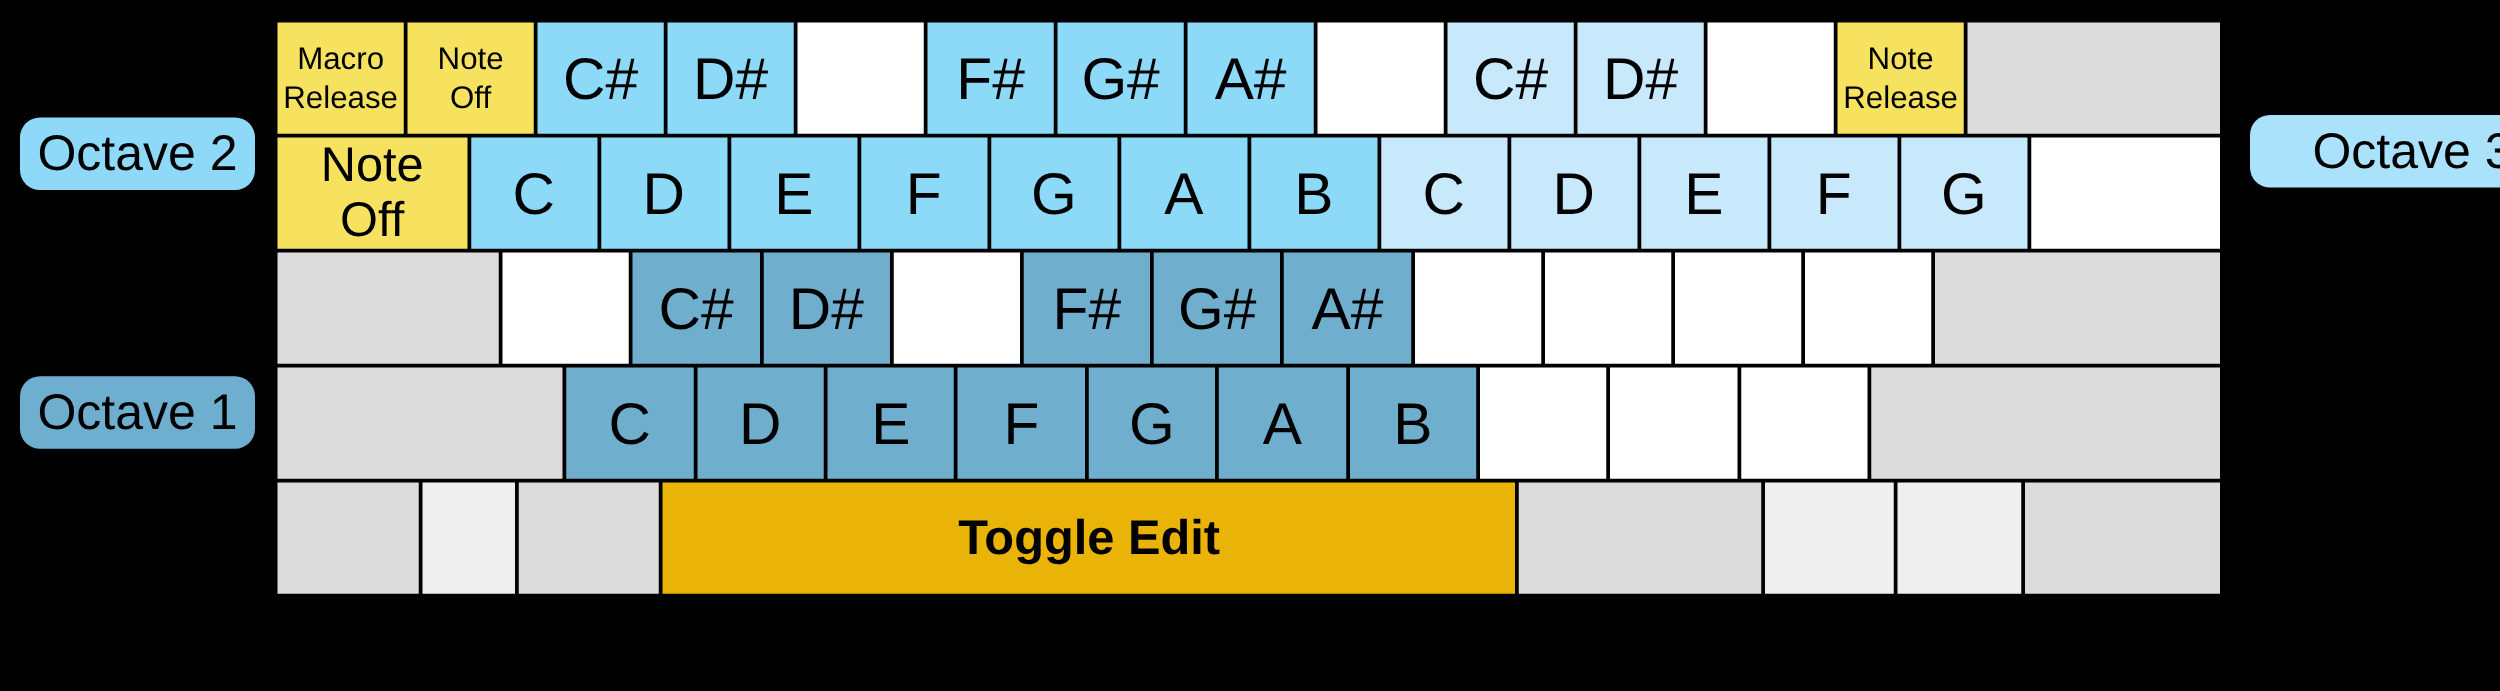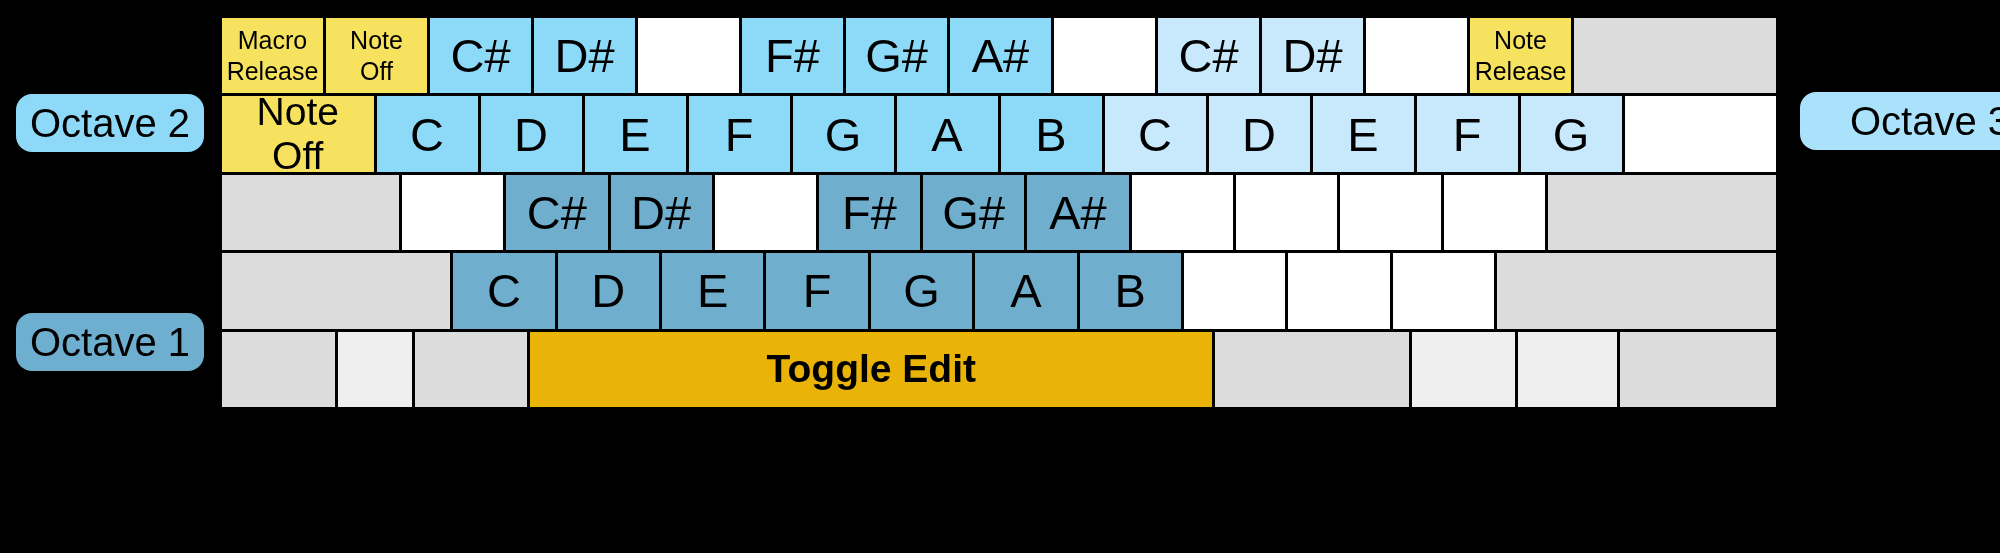--- a/index.html
+++ b/index.html
@@ -1,39 +1,39 @@
 <!DOCTYPE html>
 <html><head>
 <meta charset="utf-8">
 <style>
   html,body{margin:0;padding:0;background:#000;}
   #stage{
     position:relative;width:2000px;height:553px;background:#000;overflow:hidden;
     font-family:"Liberation Sans", sans-serif;color:#000;
   }
   .keyboard{
-    position:absolute;left:222px;top:18px;width:1554px;height:389px;
+    position:absolute;left:222px;top:18px;width:1554px;height:457px;
     display:flex;flex-direction:column;gap:3px;background:#000;
   }
   .kb-row{flex:1;display:flex;gap:3px;min-height:0;}
   .key{
     flex-basis:0;display:flex;align-items:center;justify-content:center;
     text-align:center;white-space:pre-line;overflow:hidden;
     background:#fff;color:#000;user-select:none;
   }
   .key.lg{font-size:47px;line-height:1.0;}
   .key.md{font-size:39px;line-height:1.12;}
   .key.sm{font-size:25px;line-height:1.22;}
   .pill{
     position:absolute;width:188px;height:58px;border-radius:16px;
     display:flex;align-items:center;justify-content:center;
     font-size:40px;line-height:1;background:#8ED9F8;color:#000;
   }
   #pill-octave2{left:16px;top:94px;text-align:right;}
-  #pill-octave1{left:16px;top:313px;}
+  #pill-octave1{left:16px;top:301px;}
   #pill-octave3{left:1800px;top:92px;}
 </style>
 </head>
 <body>
 
 <div id="stage" style="background: rgb(0, 0, 0);">
   <div class="pill" id="pill-octave2" style="background: rgb(142, 217, 248);">Octave 2</div>
   <div class="pill" id="pill-octave1" style="background: rgb(110, 174, 207);">Octave 1</div>
   <div class="pill" id="pill-octave3" style="background: rgb(169, 226, 250); padding-left: 36px;">Octave 3</div>
 

